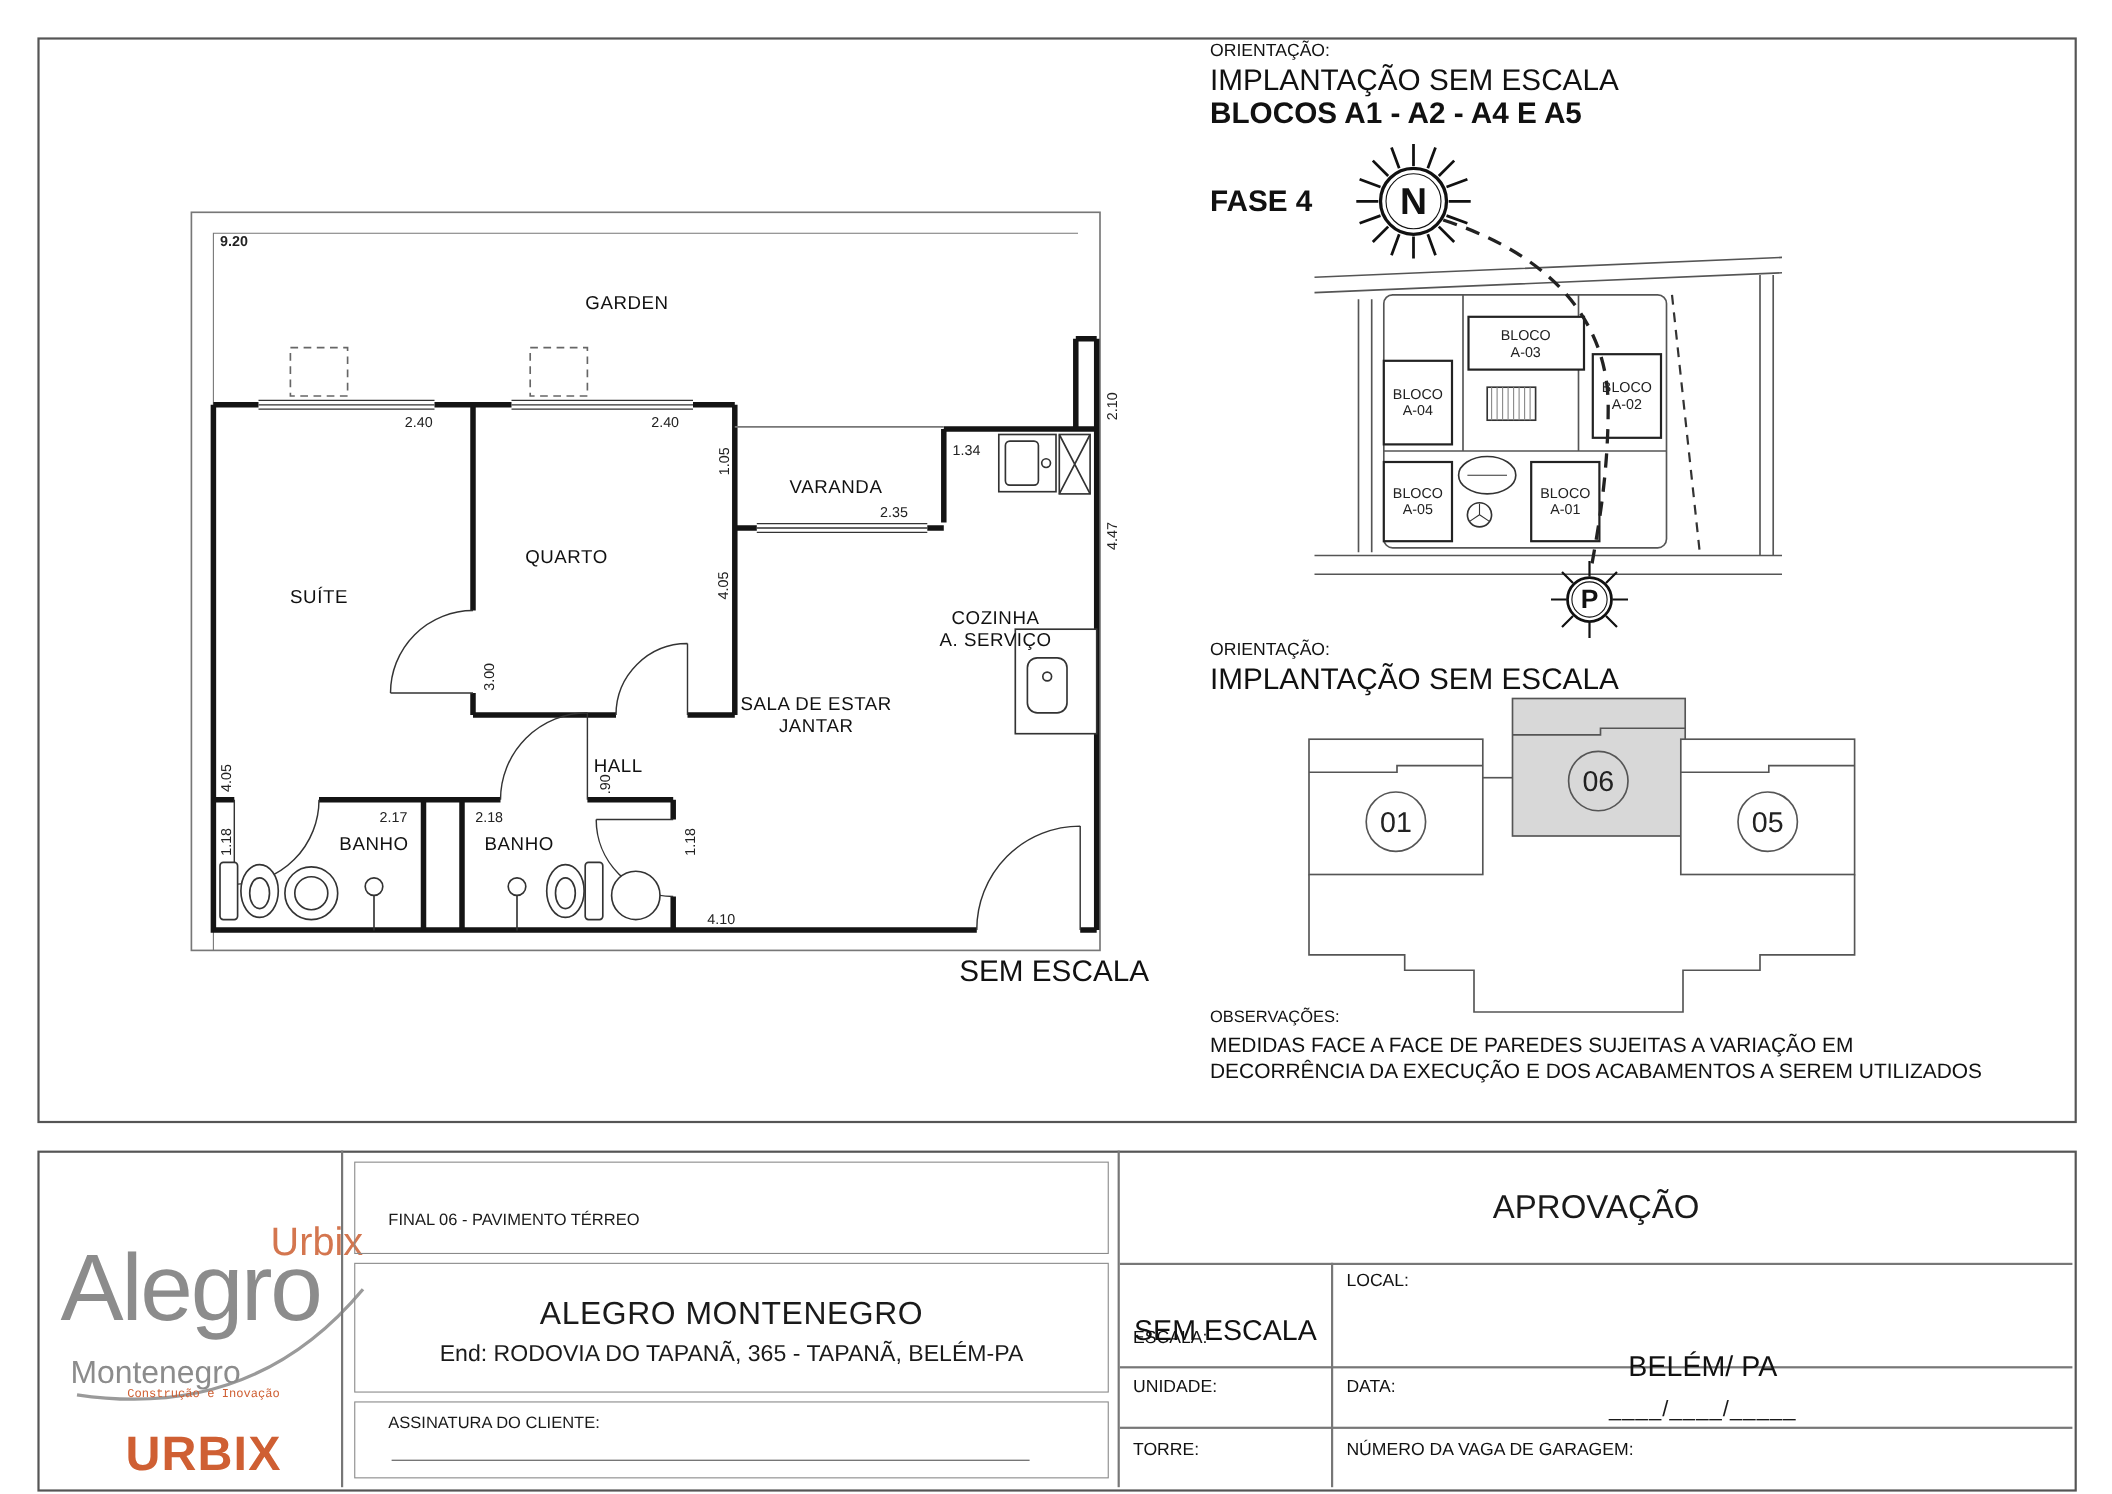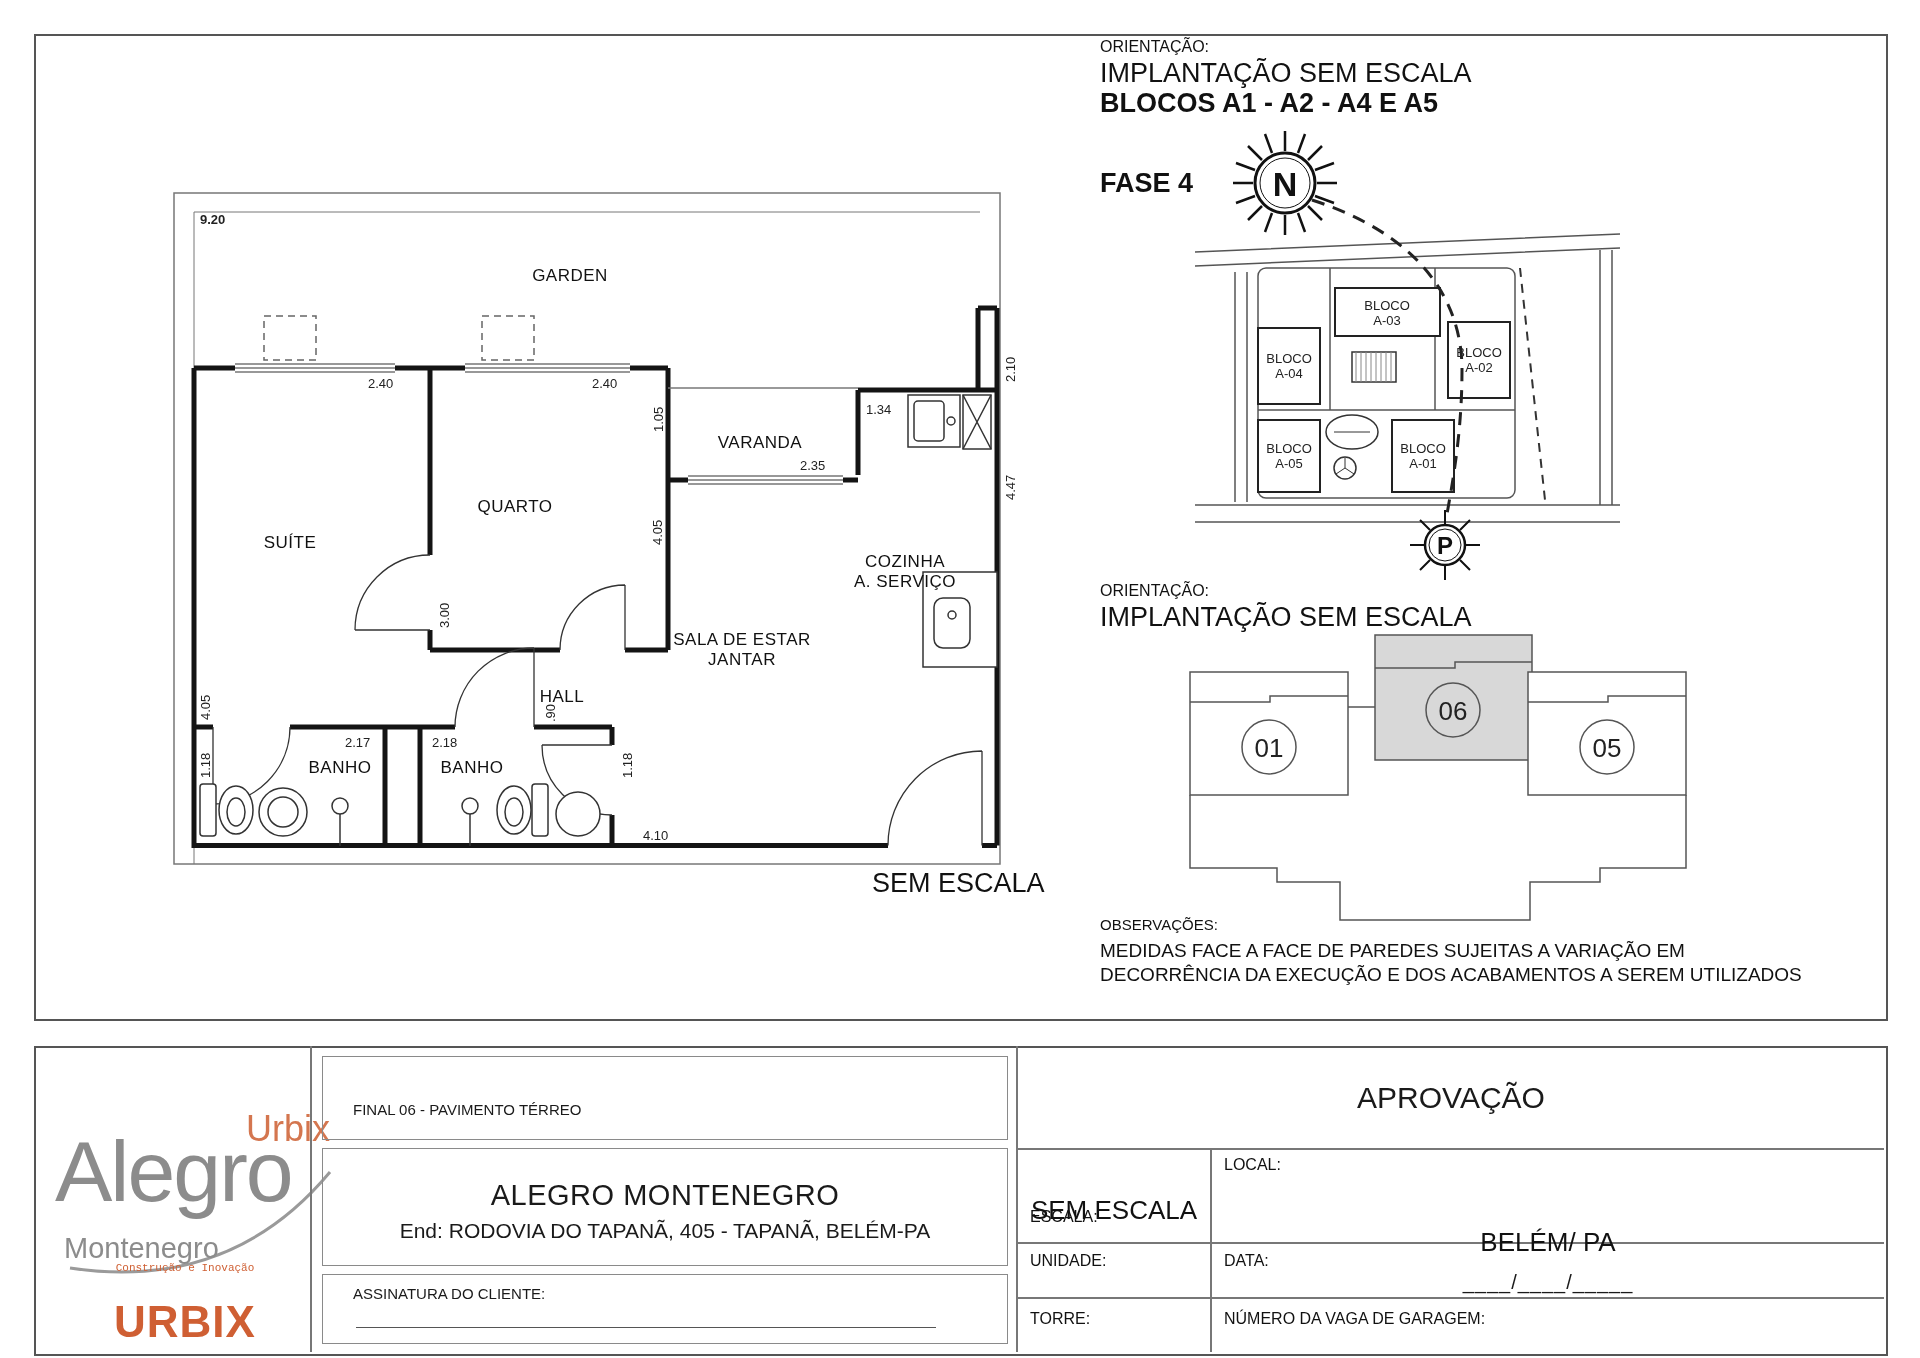--- a/index.html
+++ b/index.html
@@ -224,21 +224,21 @@
 <div class="abs" style="left:55px;top:1122px;font-size:86px;color:#8c8c8c;letter-spacing:-2px;">Alegro</div>
 <div class="abs" style="left:64px;top:1232px;font-size:29px;color:#8c8c8c;">Montenegro</div>
 <div class="abs c" style="left:185px;top:1268px;font-size:11px;color:#cf5f33;font-family:Liberation Mono, monospace;">Construção e Inovação</div>
 <div class="abs c" style="left:185px;top:1322px;font-size:44px;font-weight:bold;color:#cf5f33;letter-spacing:1px;">URBIX</div>
 
 <div class="box" style="left:322px;top:1056px;width:684px;height:82px;">
   <div class="abs" style="left:30px;top:44px;font-size:15px;">FINAL 06 - PAVIMENTO TÉRREO</div>
 </div>
 <div class="box" style="left:322px;top:1148px;width:684px;height:116px;">
   <div class="abs c" style="left:342px;top:46px;font-size:29px;font-weight:bold;letter-spacing:.5px;font-weight:normal;">ALEGRO MONTENEGRO</div>
-  <div class="abs c" style="left:342px;top:82px;font-size:21px;">End: RODOVIA DO TAPANÃ, 405 - TAPANÃ, BELÉM-PA</div>
+  <div class="abs c" style="left:342px;top:82px;font-size:21px;">End: RODOVIA DO TAPANÃ, 365 - TAPANÃ, BELÉM-PA</div>
 </div>
 <div class="box" style="left:322px;top:1274px;width:684px;height:68px;">
   <div class="abs" style="left:30px;top:10px;font-size:15px;">ASSINATURA DO CLIENTE:</div>
   <div class="abs" style="left:33px;top:52px;width:580px;border-bottom:1.5px solid #555;"></div>
 </div>
 
 <div class="abs" style="left:1018px;top:1148px;width:866px;height:2px;background:#777;"></div>
 <div class="abs" style="left:1018px;top:1242px;width:866px;height:2px;background:#777;"></div>
 <div class="abs" style="left:1018px;top:1297px;width:866px;height:2px;background:#777;"></div>
 <div class="abs" style="left:1210px;top:1148px;width:2px;height:204px;background:#777;"></div>

